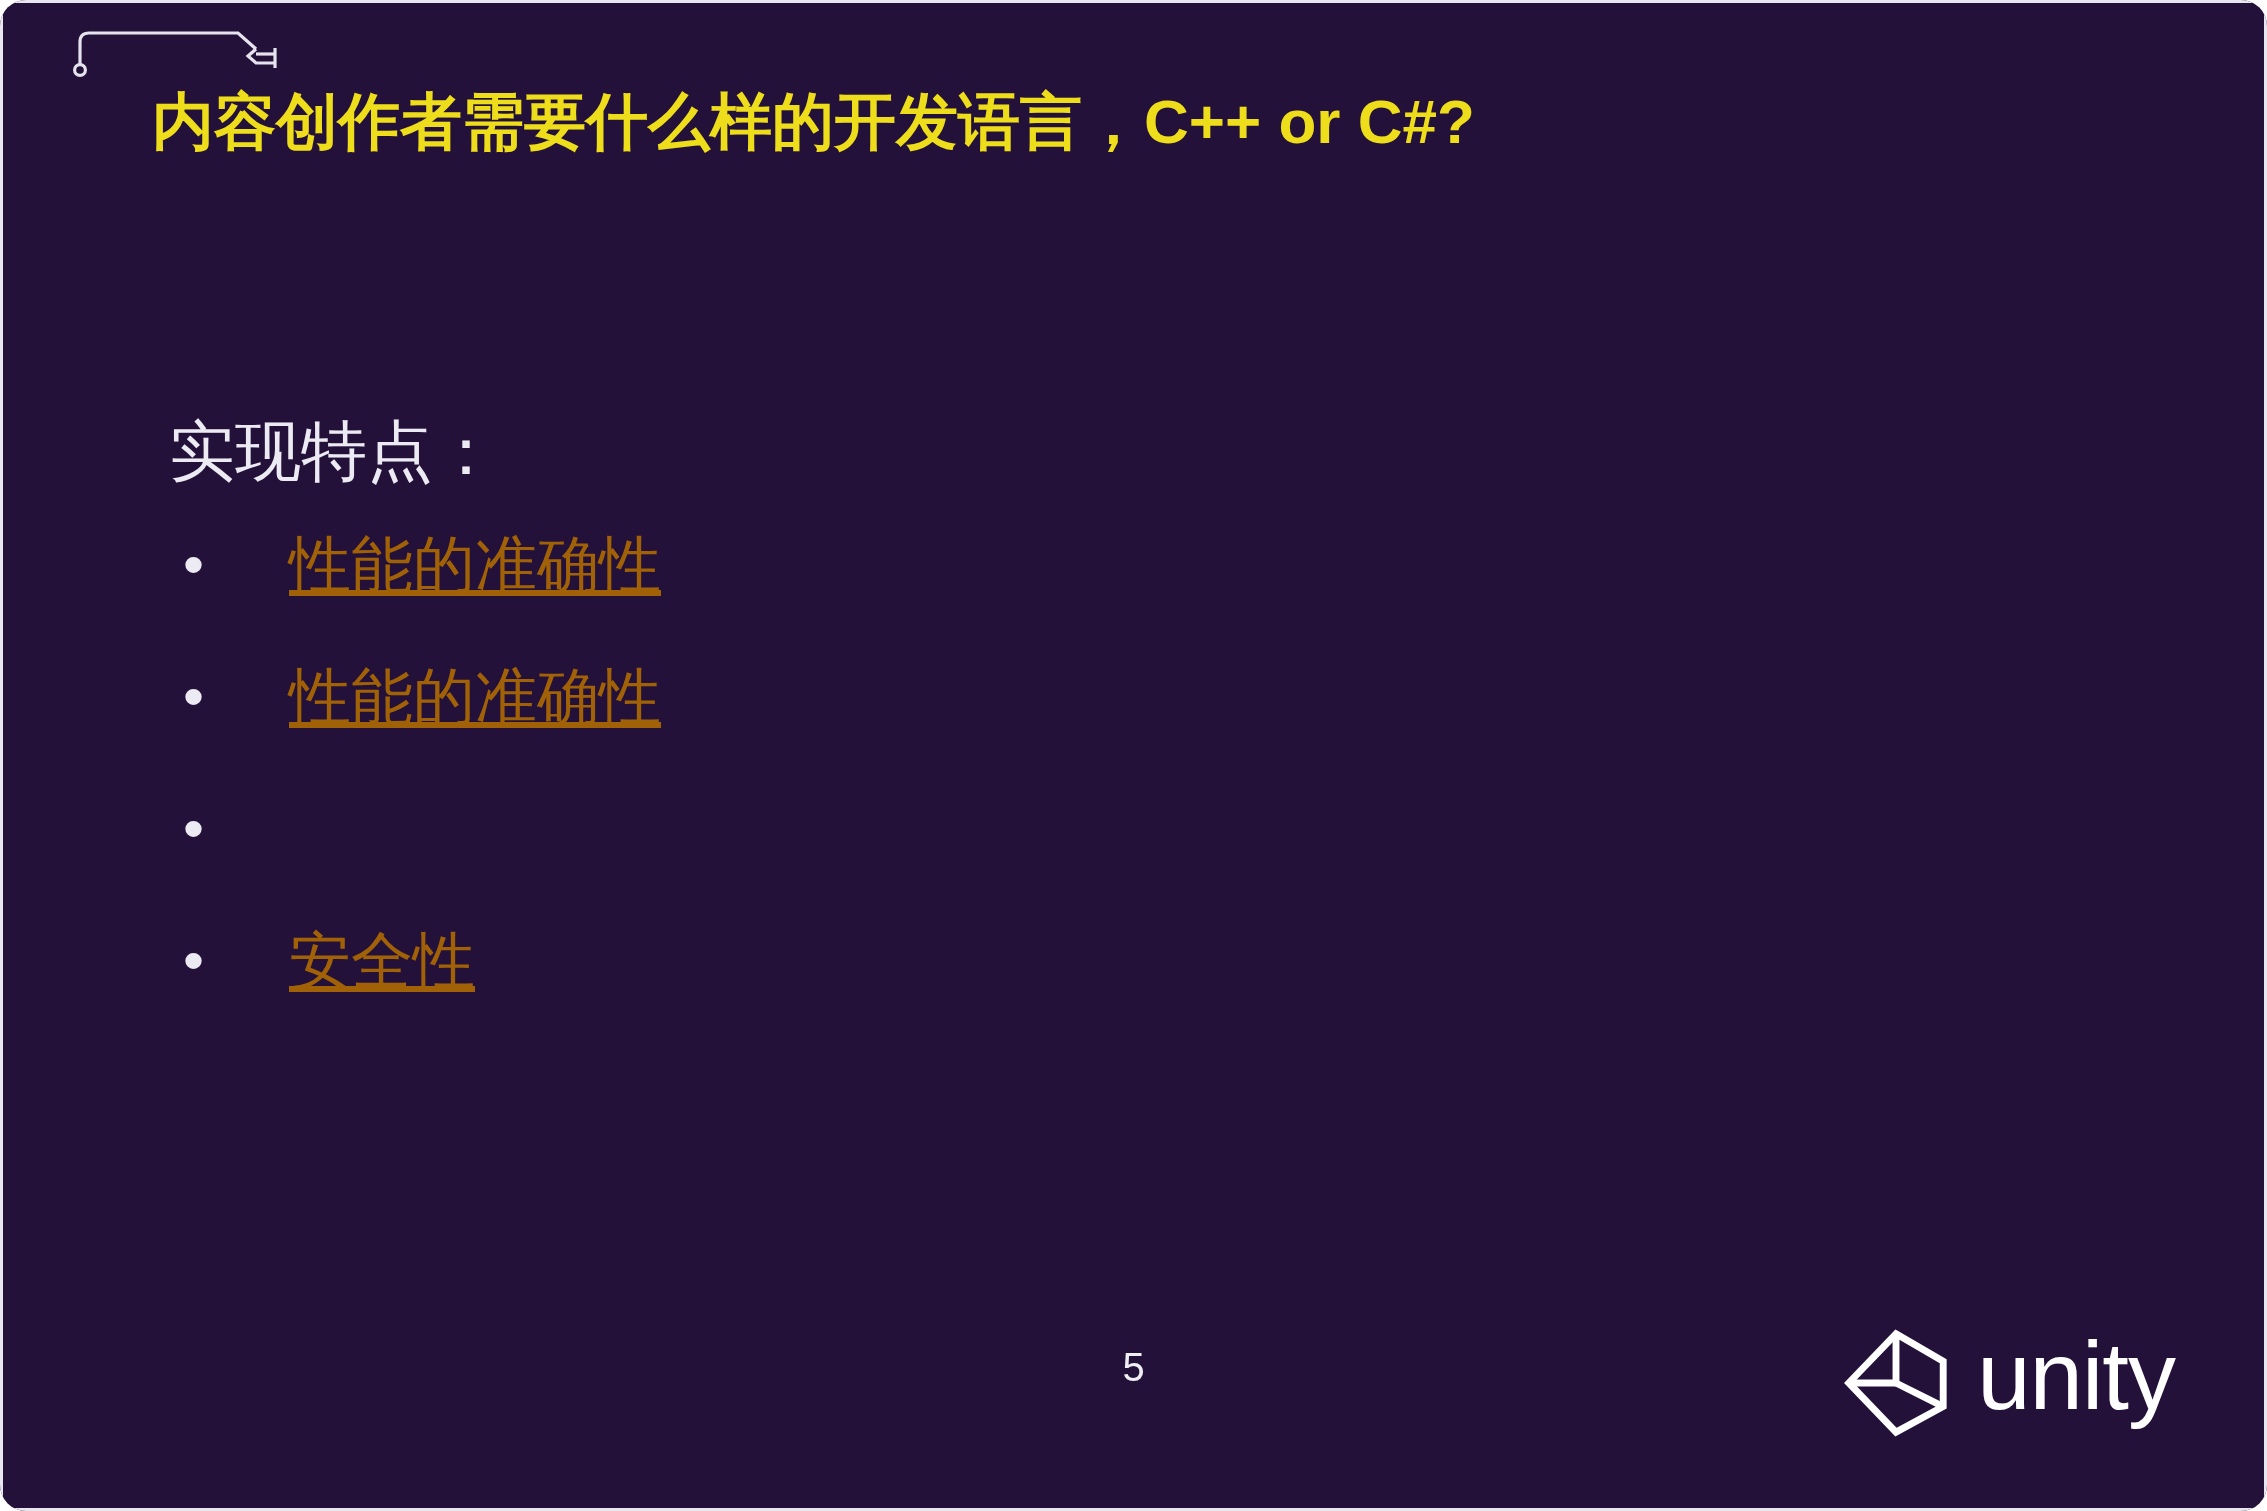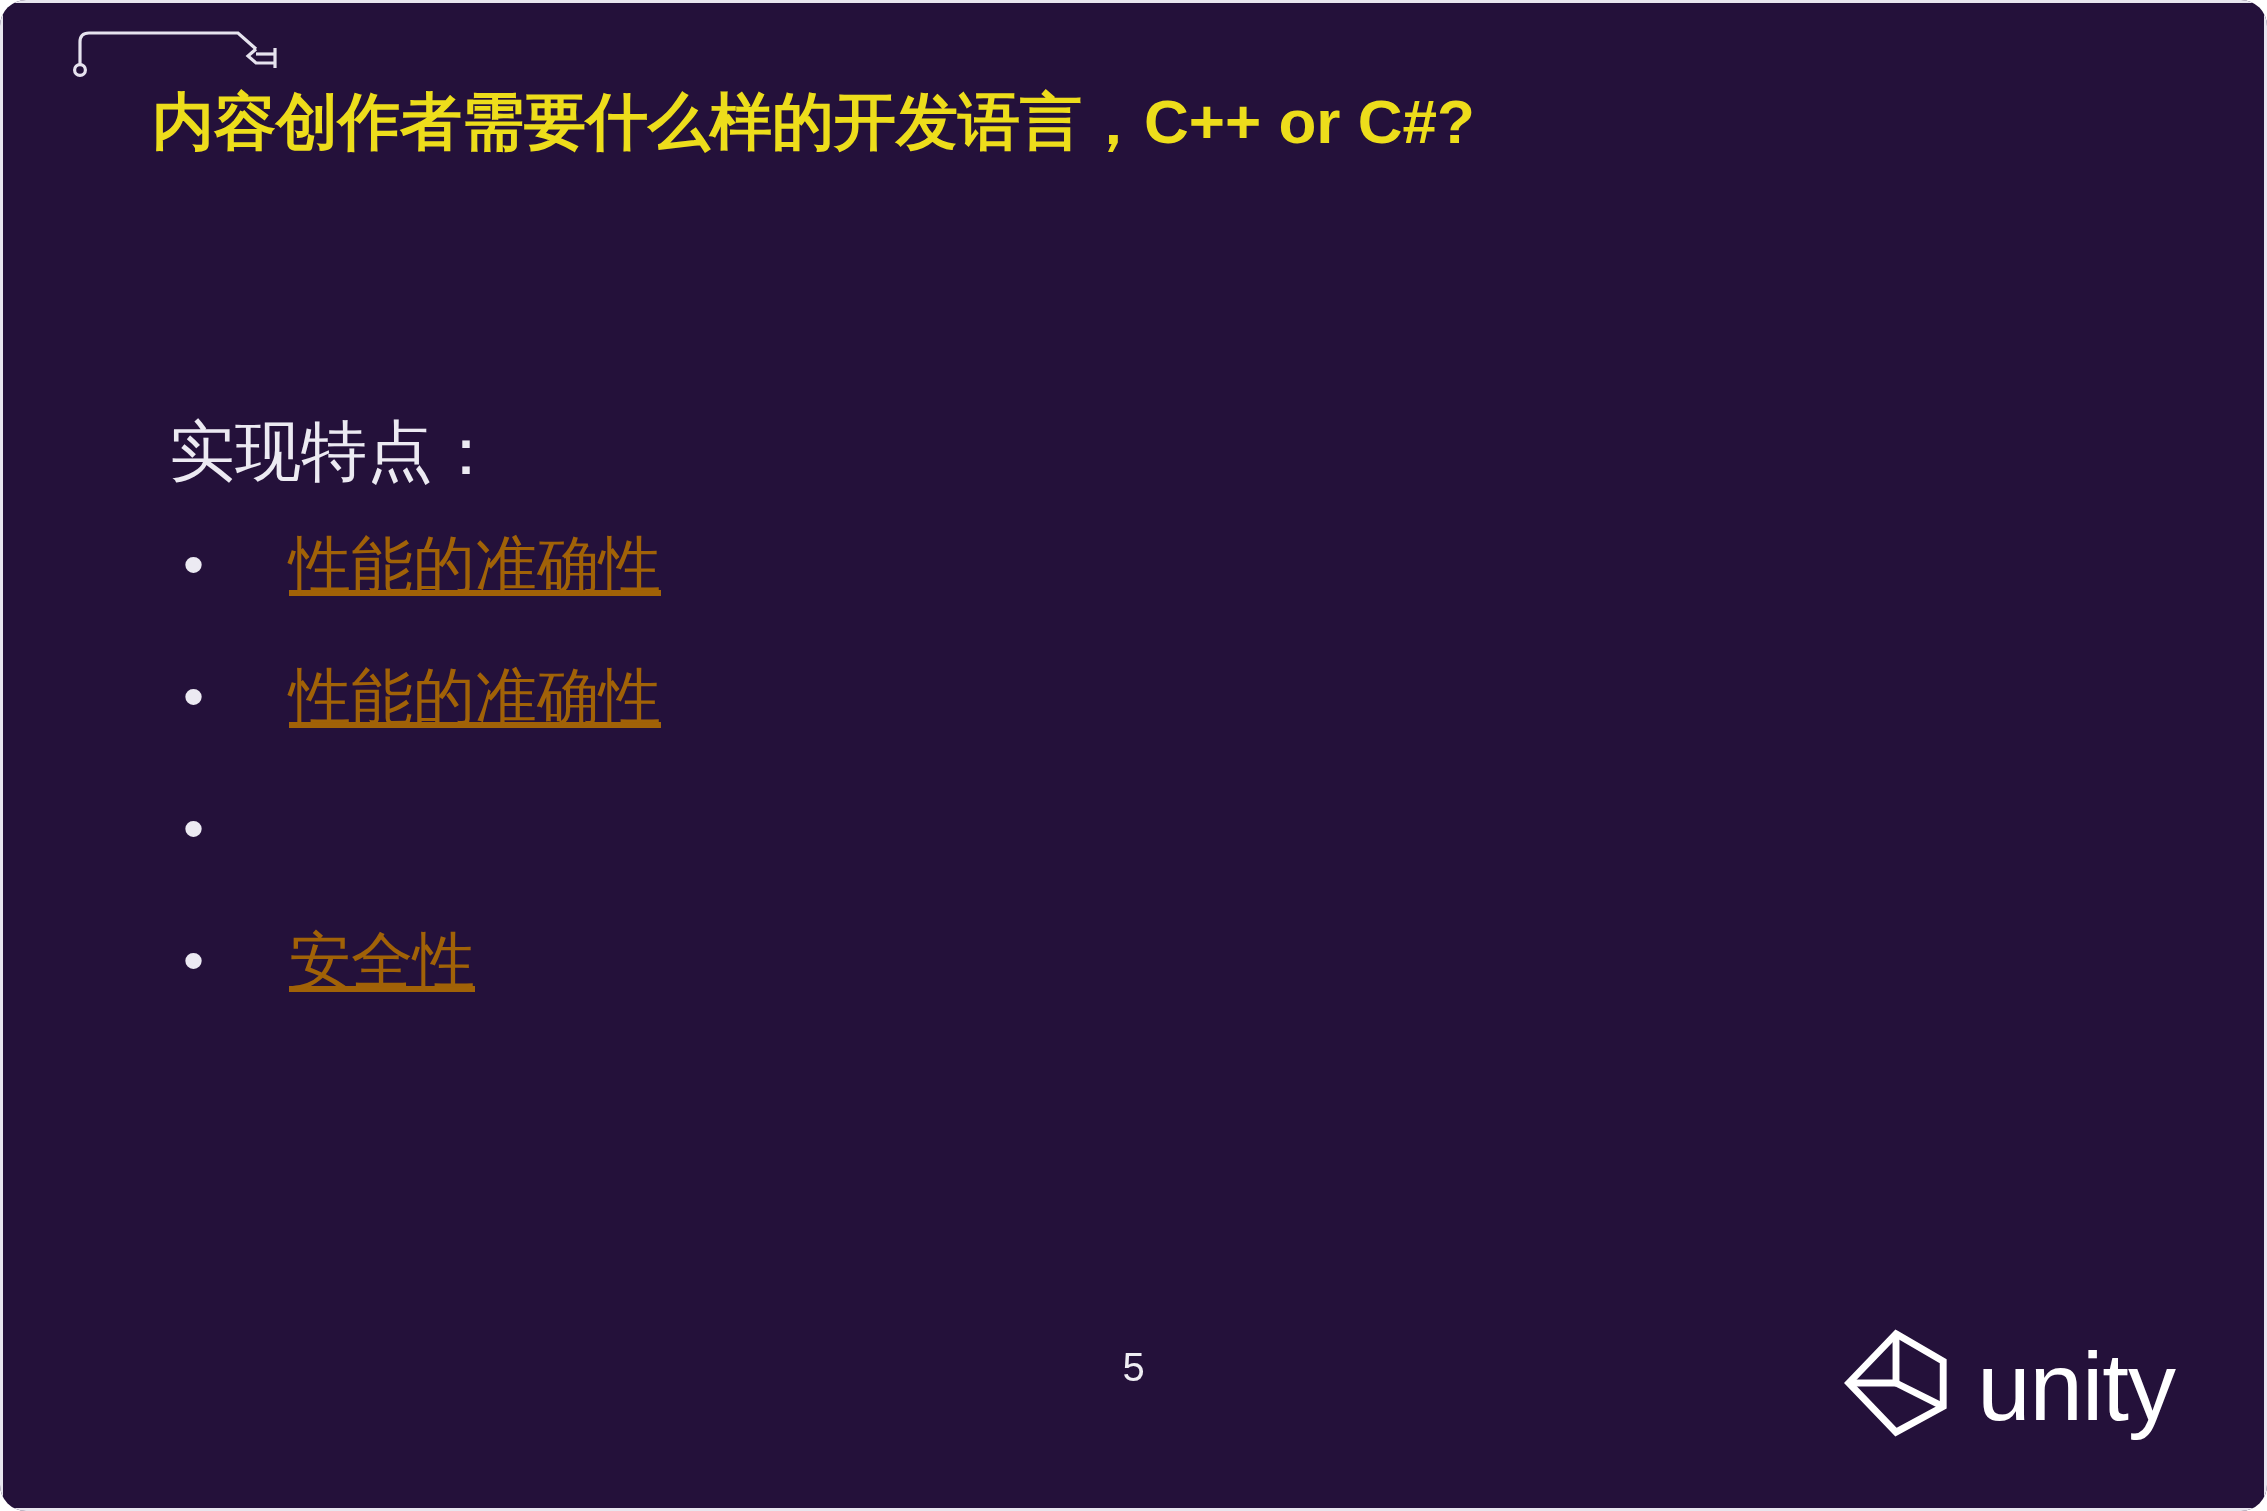--- a/index.html
+++ b/index.html
@@ -113,21 +113,20 @@
     text-align: center;
     color: #efeef3;
     font-size: 40px;
   }
 
   .unity-logo {
     position: absolute;
     right: 92px;
     top: 1322px;
     display: flex;
-    align-items: center;
     gap: 22px;
   }
 
   .unity-mark {
     width: 118px;
     height: 118px;
     display: block;
   }
 
   .unity-word {

